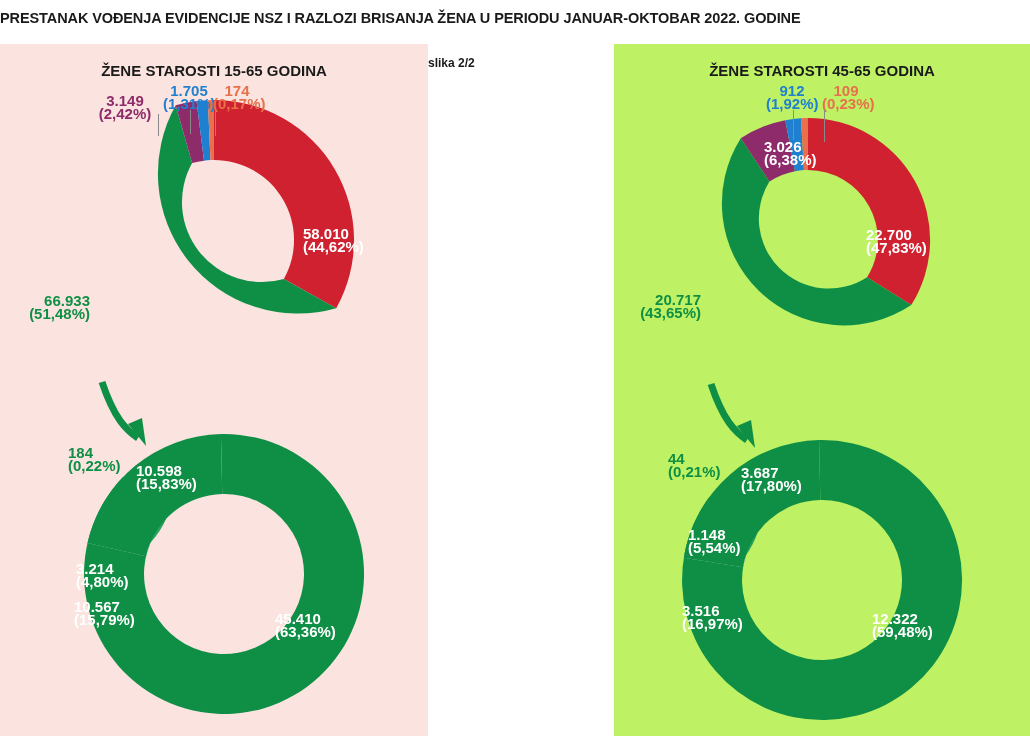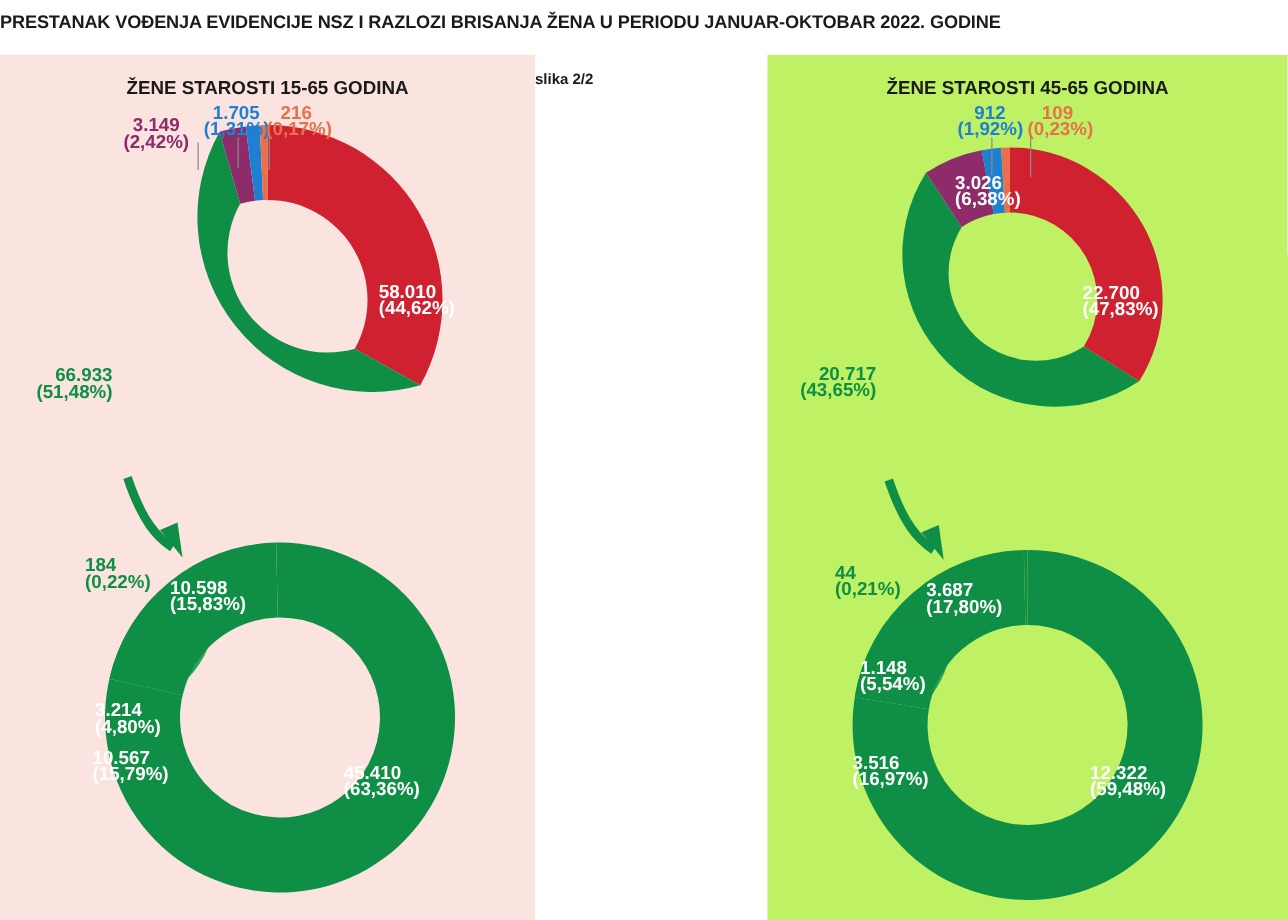--- a/index.html
+++ b/index.html
@@ -125,21 +125,21 @@
 </div>
 <div class="lbl pur ctr" style="left:94px; top:94px; width:62px;">
   <div>3.149</div>
   <div>(2,42%)</div>
 </div>
 <div class="lbl blu ctr" style="left:163px; top:84px; width:52px;">
   <div>1.705</div>
   <div>(1,31%)</div>
 </div>
 <div class="lbl oran ctr" style="left:213px; top:84px; width:48px;">
-  <div>216</div>
+  <div>174</div>
   <div>(0,17%)</div>
 </div>
 <div class="leader" style="left:158px;top:114px;width:1px;height:22px;"></div>
 <div class="leader" style="left:190px;top:110px;width:1px;height:24px;"></div>
 <div class="leader" style="left:215px;top:110px;width:1px;height:26px;"></div>
 
 <svg style="position:absolute;left:96px;top:378px;" width="64" height="72">
   <path d="M 6 4 C 18 40 30 52 42 60" stroke="#0f8f45" stroke-width="7" fill="none"></path>
   <path d="M 32 46 L 50 68 L 46 40 Z" fill="#0f8f45"></path>
 </svg>

